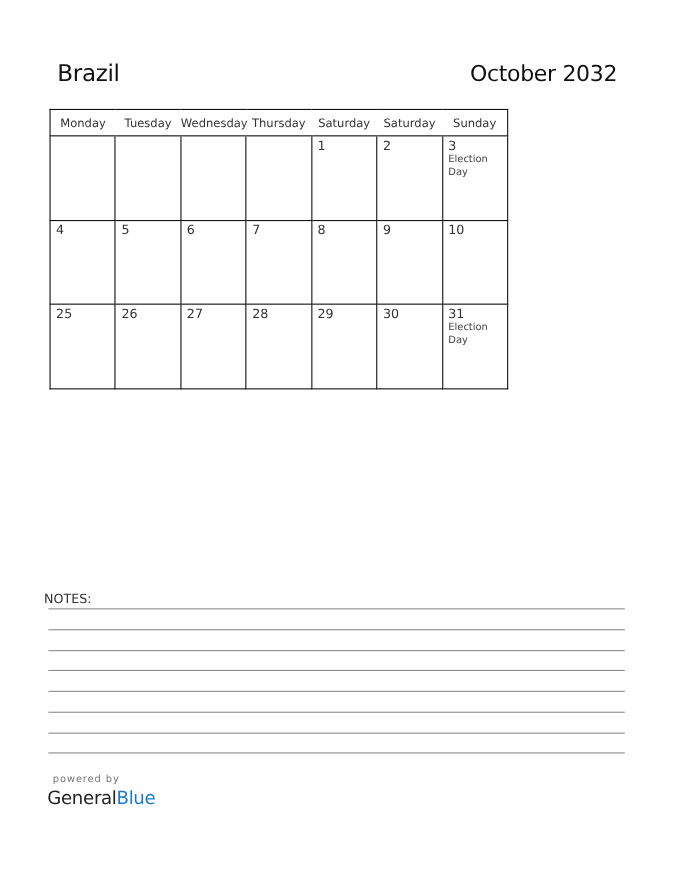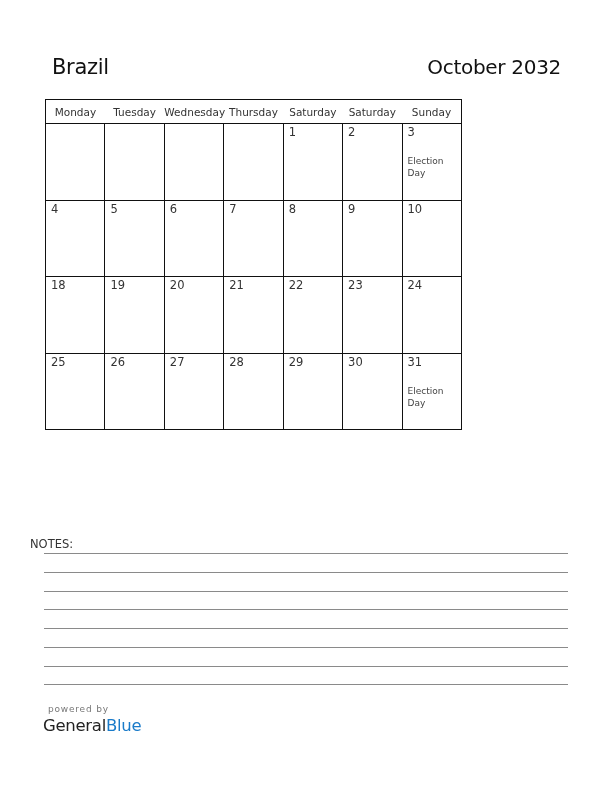--- a/index.html
+++ b/index.html
@@ -5,22 +5,22 @@
   html,body{margin:0;padding:0;background:#fff;}
   body{width:612px;height:792px;position:relative;overflow:hidden;font-family:"DejaVu Sans","Liberation Sans",sans-serif;color:#222;}
   .title-left{position:absolute;left:52px;top:55px;font-size:21px;font-weight:400;color:#111;letter-spacing:-0.3px;}
   .title-right{position:absolute;right:51px;top:55px;font-size:20px;font-weight:400;color:#111;letter-spacing:-0.3px;}
   table.cal{position:absolute;left:45px;top:99px;width:417px;border-collapse:collapse;table-layout:fixed;}
   table.cal th{height:23px;border-top:1.2px solid #111;border-bottom:1.2px solid #111;font-weight:400;font-size:10.5px;color:#333;text-align:center;padding:0;}
   table.cal th:first-child{border-left:1.2px solid #111;}
   table.cal th:last-child{border-right:1.2px solid #111;margin-top:12px;}
   table.cal td{height:76.6px;border:1.2px solid #111;vertical-align:top;padding:2px 5px;font-size:11px;color:#333;box-sizing:border-box;}
   .daynum{display:block;font-size:11.5px;line-height:13px;color:#333;}
-  .holiday{display:block;font-size:9px;line-height:12px;color:#444;margin-top:16px;}
-  .notes-label{position:absolute;left:30px;top:537px;font-size:11.5px;color:#333;}
+  .holiday{display:block;font-size:9px;line-height:12px;color:#444;margin-top:0px;}
+  .notes-label{position:absolute;left:40px;top:537px;font-size:11.5px;color:#333;}
   .note-line{position:absolute;left:44px;width:524px;height:0;border-top:1.2px solid #8a8a8a;}
   .powered{position:absolute;left:48px;top:704px;font-size:9px;color:#777;letter-spacing:0.8px;}
   .brand{position:absolute;left:43px;top:716px;font-size:16.5px;color:#222;letter-spacing:-0.3px;text-align:center;}
   .brand .blue{color:#1a7bc9;}
 </style>
 </head>
 <body>
 
 <div class="title-left">Brazil</div>
 <div class="title-right">October 2032</div>
@@ -80,43 +80,20 @@
         </td>
         <td>
           <span class="daynum">9</span>
         </td>
         <td>
           <span class="daynum">10</span>
         </td>
       </tr>
       <tr>
         <td>
-          <span class="daynum">18</span>
-        </td>
-        <td>
-          <span class="daynum">19</span>
-        </td>
-        <td>
-          <span class="daynum">20</span>
-        </td>
-        <td>
-          <span class="daynum">21</span>
-        </td>
-        <td>
-          <span class="daynum">22</span>
-        </td>
-        <td>
-          <span class="daynum">23</span>
-        </td>
-        <td>
-          <span class="daynum">24</span>
-        </td>
-      </tr>
-      <tr>
-        <td>
           <span class="daynum">25</span>
         </td>
         <td>
           <span class="daynum">26</span>
         </td>
         <td>
           <span class="daynum">27</span>
         </td>
         <td>
           <span class="daynum">28</span>

